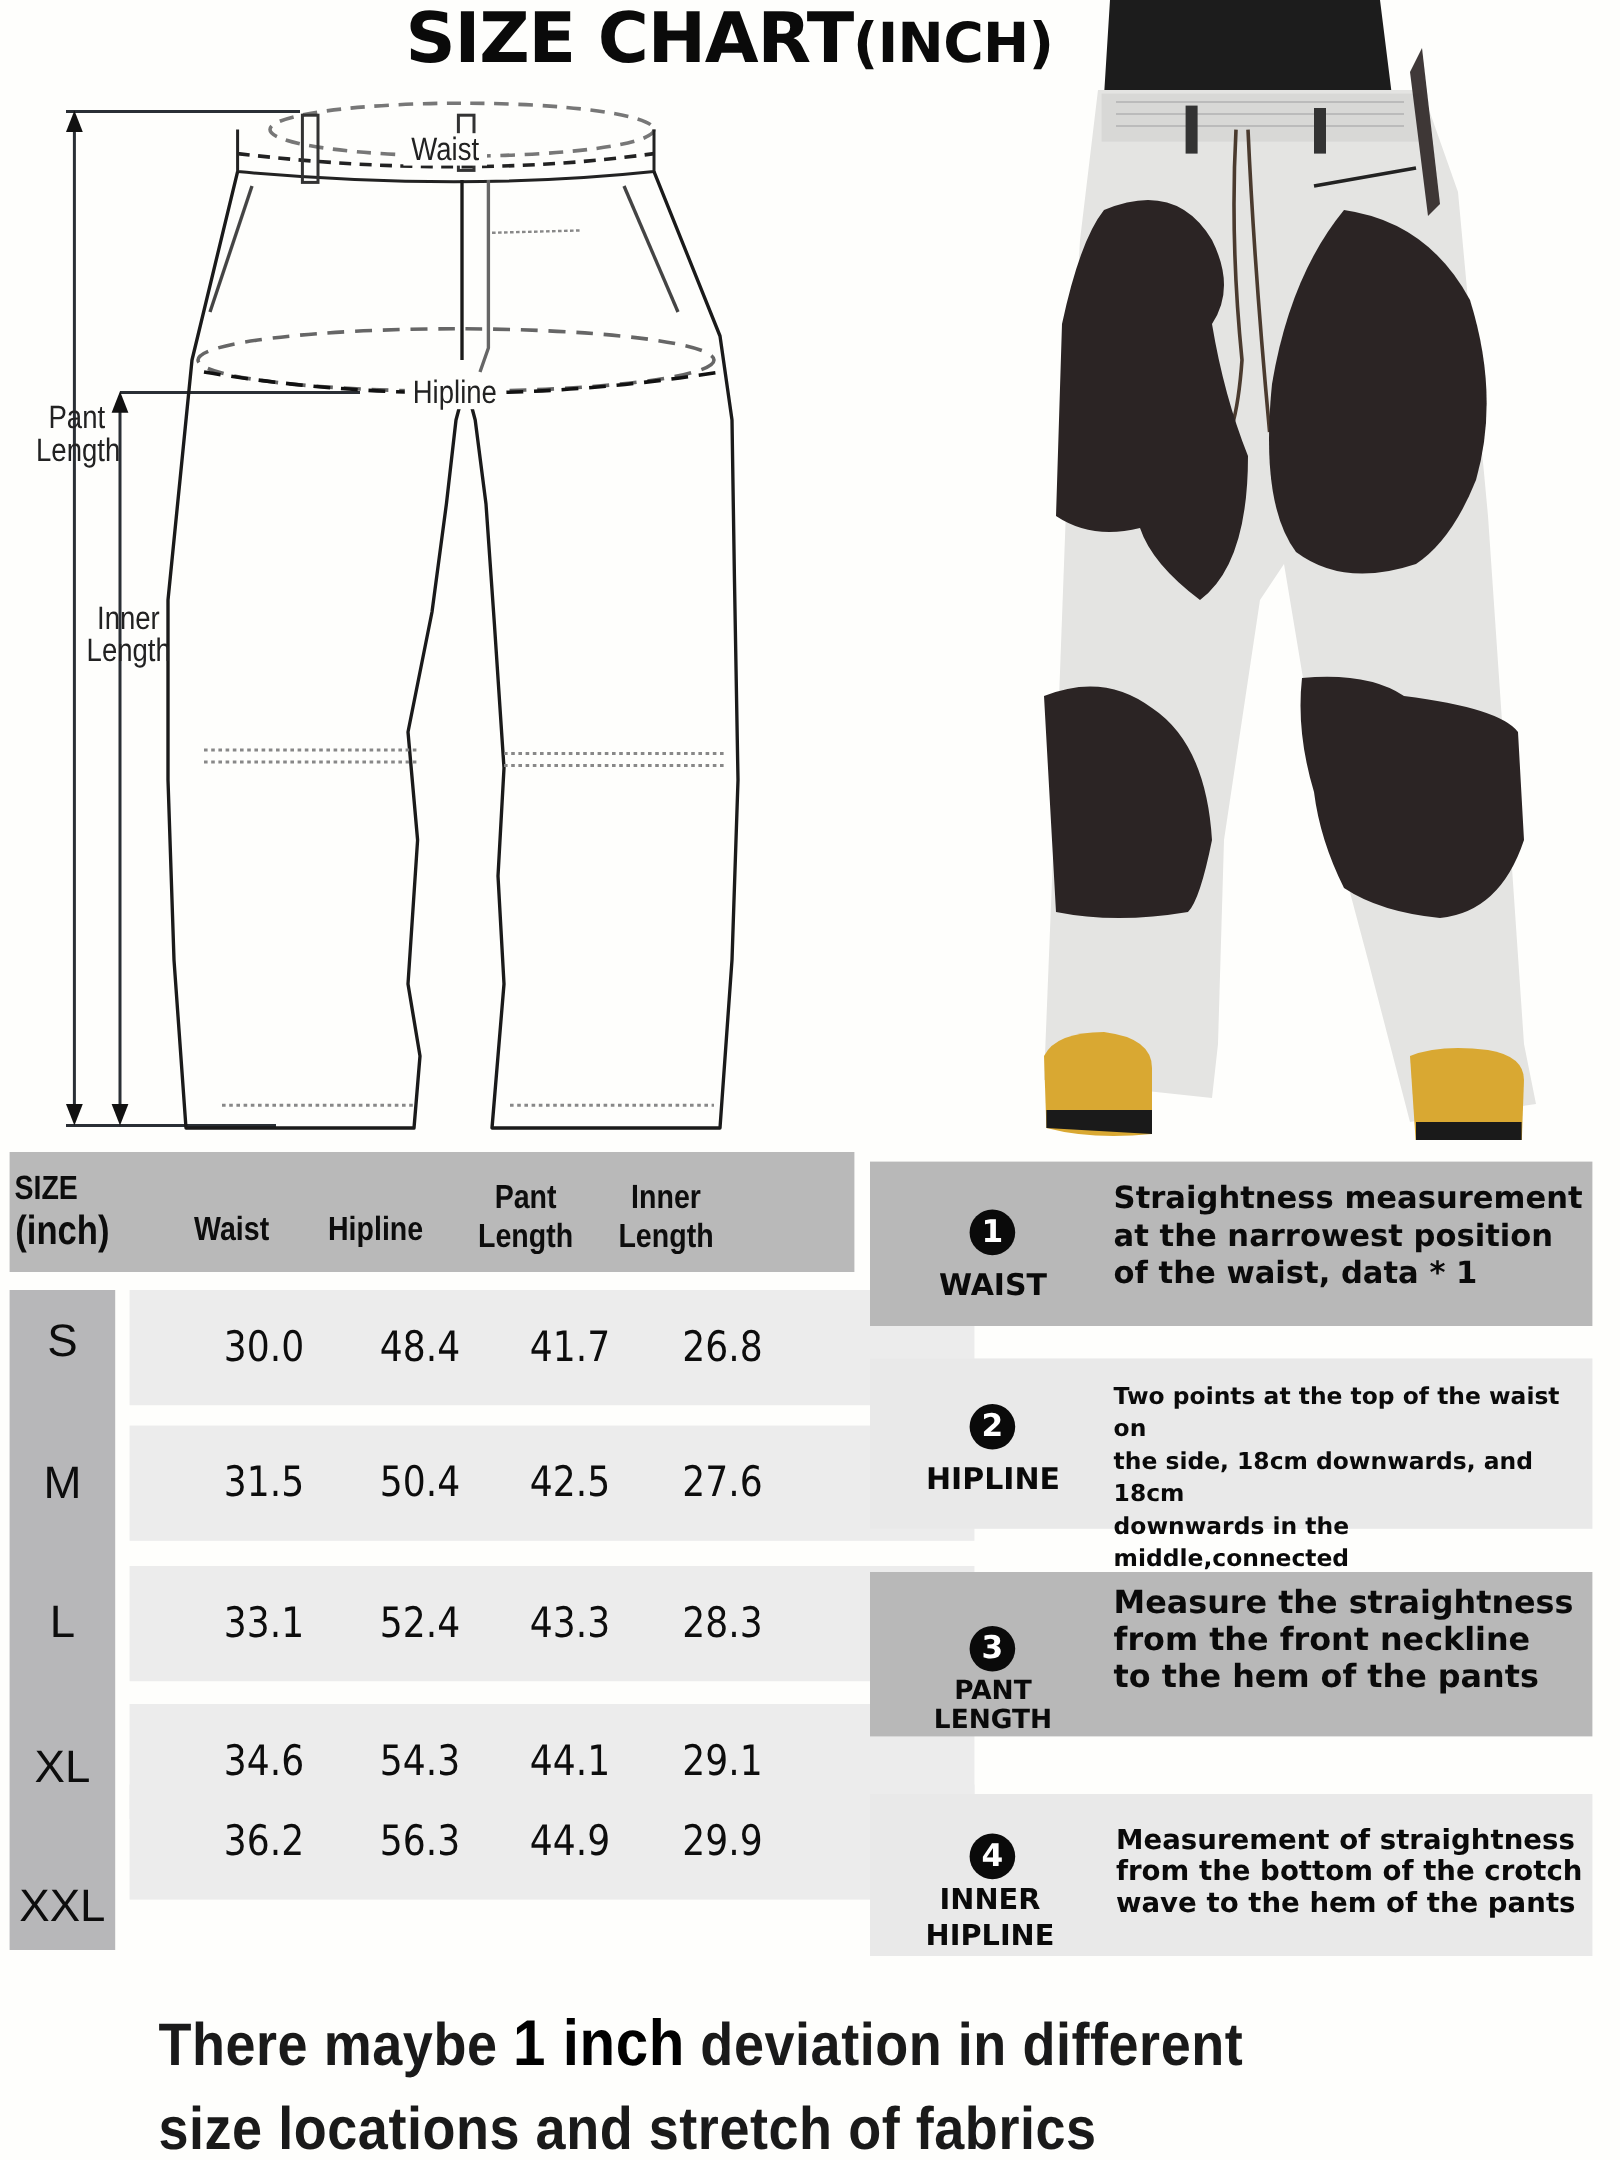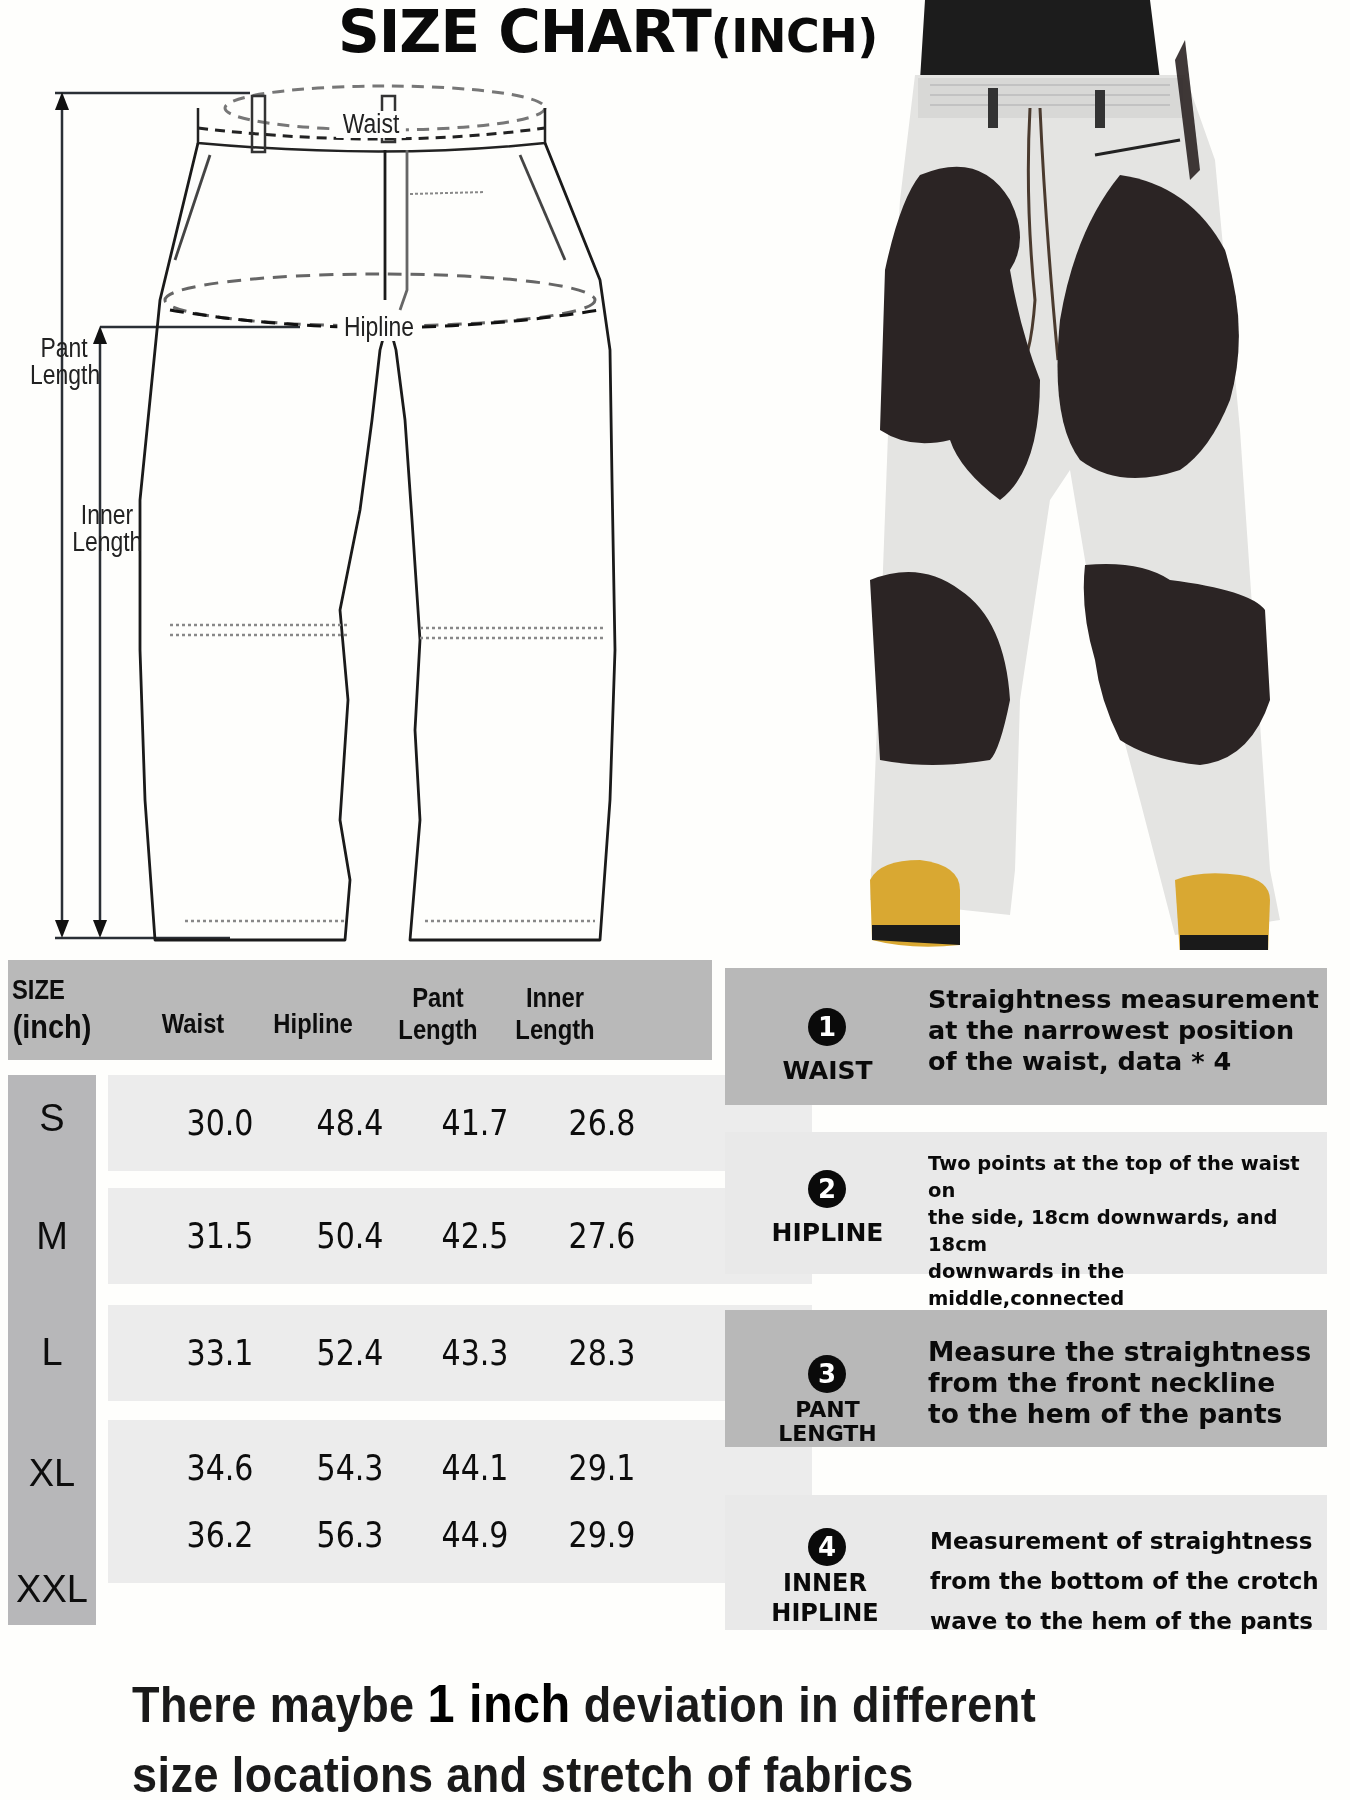--- a/index.html
+++ b/index.html
@@ -244,50 +244,50 @@
   <div class="cell" style="left:177px;">56.3</div>
   <div class="cell" style="left:302px;">44.9</div>
   <div class="cell" style="left:429px;">29.9</div>
 </div>
 
 <div class="panel gray" style="top:968px;height:137px;">
   <div class="badge" style="left:83px;top:40px;">1</div>
   <div class="p-name" style="left:40px;top:88px;width:125px;font-size:25px;">WAIST</div>
   <div class="p-desc" style="top:16px;font-size:25.5px;line-height:31px;left:203px;">Straightness measurement
 at the narrowest position
- of the waist, data * 4</div>
+ of the waist, data * 1</div>
 </div>
 
 <div class="panel light" style="top:1132px;height:142px;">
   <div class="badge" style="left:83px;top:38px;">2</div>
   <div class="p-name" style="left:25px;top:86px;width:155px;font-size:25px;">HIPLINE</div>
   <div class="p-desc" style="top:18px;font-size:19.5px;line-height:27px;left:203px;">Two points at the top of the waist on
 the side, 18cm downwards, and 18cm
 downwards in the middle,connected
 at three points for measurement</div>
 </div>
 
 <div class="panel gray" style="top:1310px;height:137px;">
   <div class="badge" style="left:83px;top:45px;">3</div>
   <div class="p-name" style="left:35px;top:88px;width:135px;font-size:22px;line-height:24px;">
     <div>PANT</div>
     <div>LENGTH</div>
   </div>
-  <div class="p-desc" style="top:26px;font-size:26.5px;line-height:31px;left:203px;">Measure the straightness
+  <div class="p-desc" style="top:10px;font-size:26.5px;line-height:31px;left:203px;">Measure the straightness
 from the front neckline
 to the hem of the pants</div>
 </div>
 
 <div class="panel light" style="top:1495px;height:135px;">
   <div class="badge" style="left:83px;top:33px;">4</div>
   <div class="p-name" style="left:40px;top:73px;width:120px;font-size:24px;line-height:30px;">
     <div>INNER</div>
     <div>HIPLINE</div>
   </div>
-  <div class="p-desc" style="top:26px;font-size:23px;line-height:40px;left:205px;">Measurement of straightness
+  <div class="p-desc" style="top:26px;font-size:23px;line-height:26px;left:205px;">Measurement of straightness
 from the bottom of the crotch
 wave to the hem of the pants</div>
 </div>
 
 <div id="note">
   <div><span>There maybe </span><span class="hl">1 inch</span><span> deviation in different</span></div>
   <div>size locations and stretch of fabrics</div>
 </div>
 
 </body></html>

